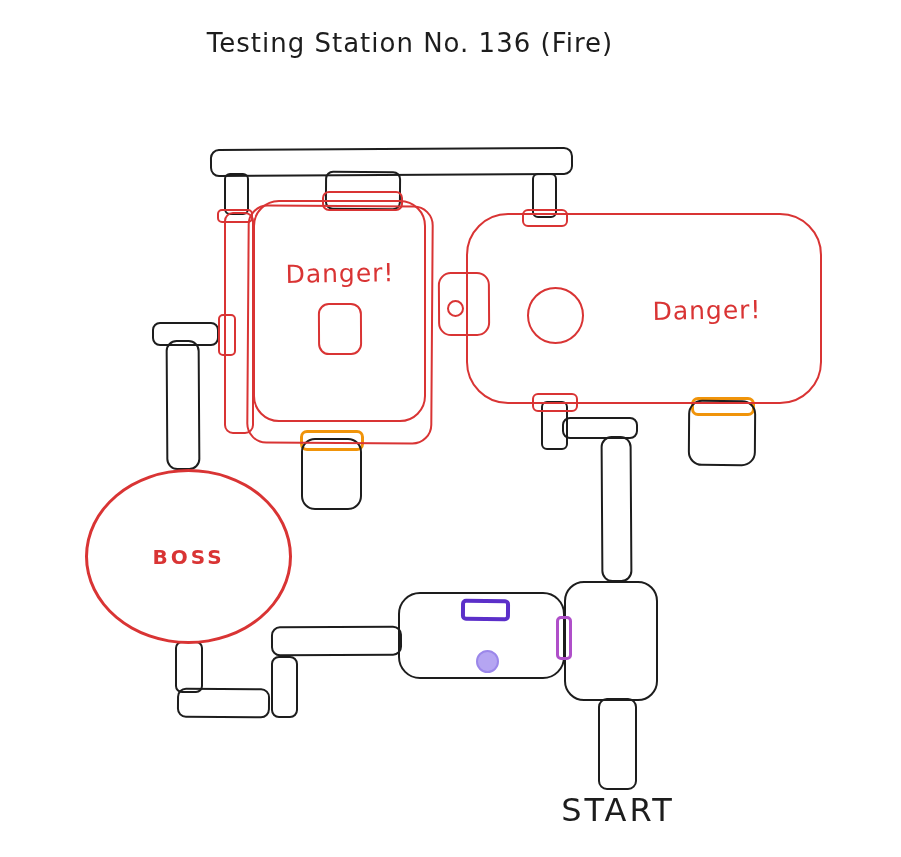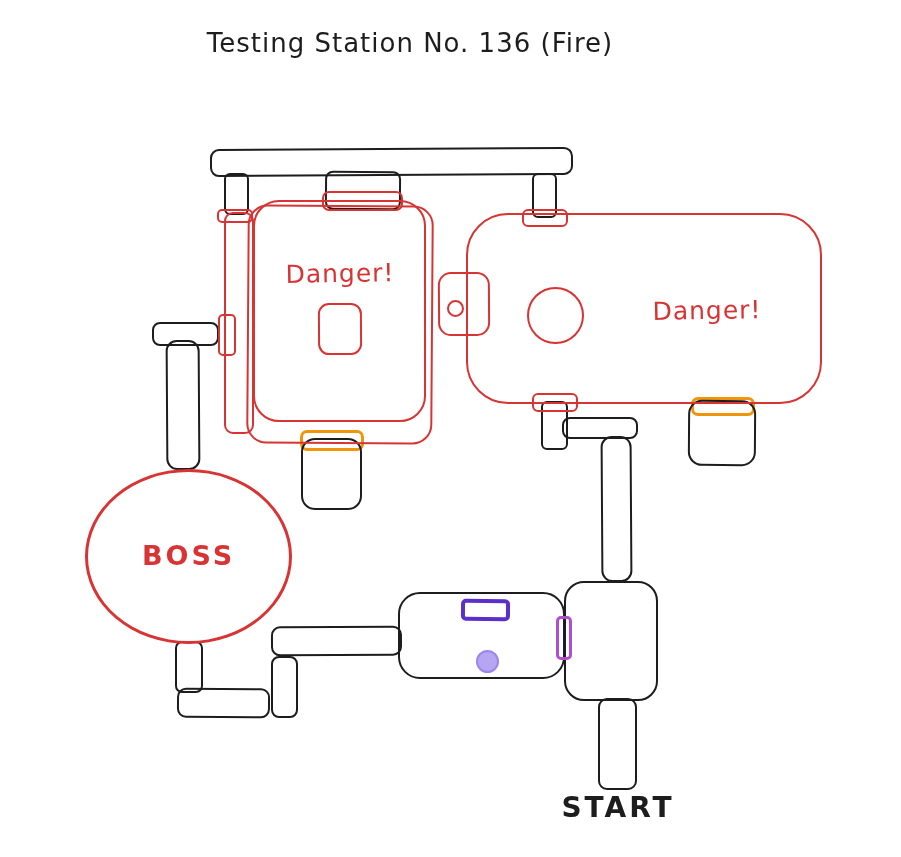--- a/index.html
+++ b/index.html
@@ -19,23 +19,23 @@
   .fill-lavender { background:var(--dot-lavender-fill); border:2px solid var(--dot-lavender-stroke); }
   .label {
     position:absolute; color:var(--ink); white-space:pre; text-align:center;
     font-family:"DejaVu Sans", sans-serif;
   }
   .red-text { color:var(--danger-red); }
   .title { font-size:26px; letter-spacing:1px; }
   .danger { font-size:25px; letter-spacing:1px; transform:rotate(-1deg); }
   .boss {
     display:flex; flex-direction:column; align-items:center; justify-content:center;
-    font-size:27px; font-weight:bold; letter-spacing:3px; line-height:1.2;
+    font-size:20px; font-weight:bold; letter-spacing:3px; line-height:1.2;
   }
-  .start { font-size:28px; letter-spacing:3px;font-weight:bold; }
+  .start { font-size:32px; letter-spacing:3px; }
   .t1 { transform:rotate(-0.35deg); }
   .t2 { transform:rotate(0.4deg); }
 </style>
 </head>
 <body>
 
 <div class="canvas">
 
   <div class="label title" style="left:190px; top:28px; width:440px;">Testing Station No. 136 (Fire)</div>
 

